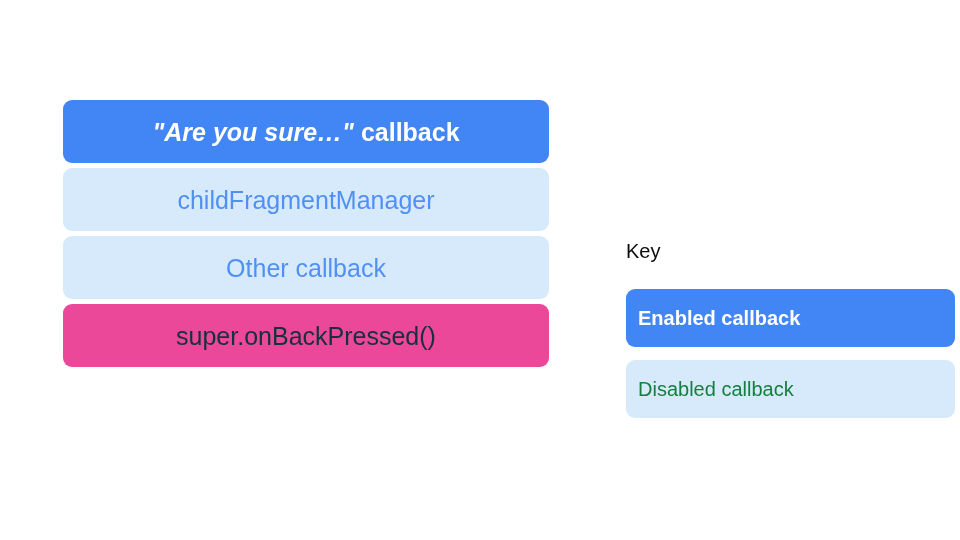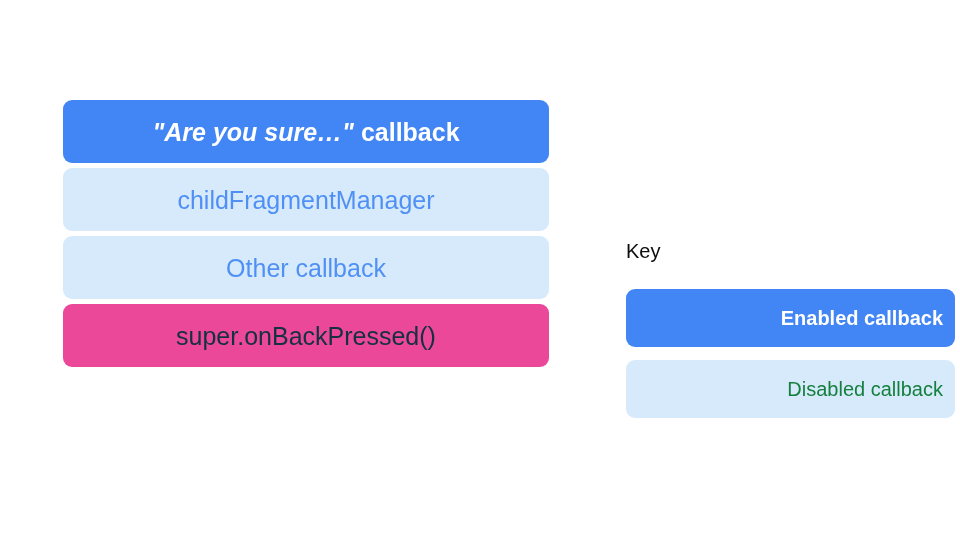--- a/index.html
+++ b/index.html
@@ -110,21 +110,21 @@
     display: flex;
     flex-direction: column;
     gap: 13px;
   }
 
   .key-row {
     height: 58px;
     border-radius: 9px;
     display: flex;
     align-items: center;
-    justify-content: flex-end;
+    justify-content: flex-start;
     box-sizing: border-box;
     padding: 0 12px;
     white-space: nowrap;
   }
 
   .key-label {
     font-size: 20px;
     line-height: 24px;
   }
 

